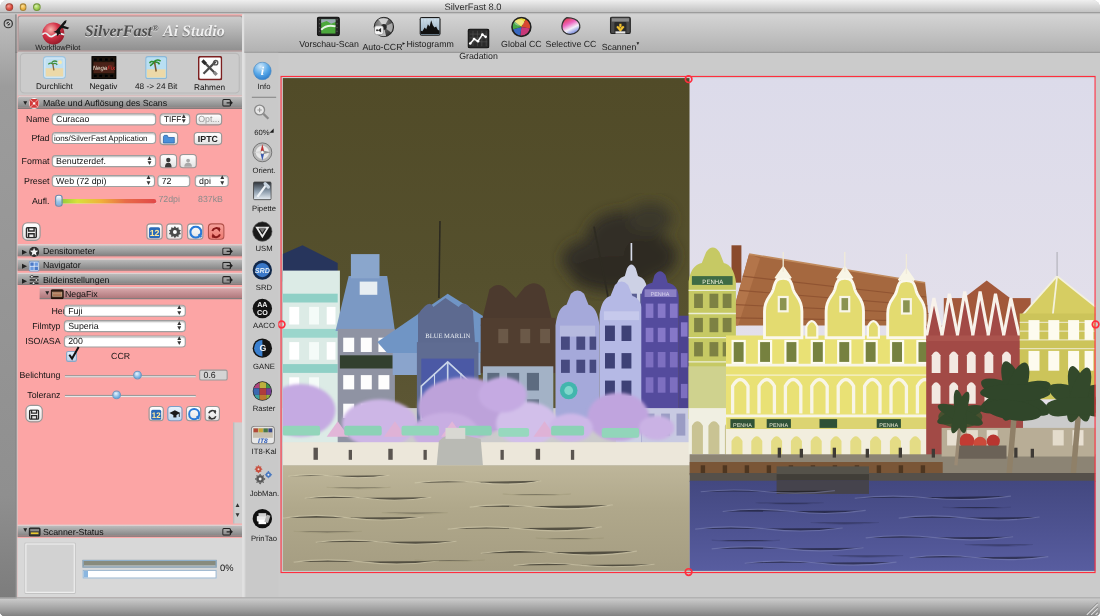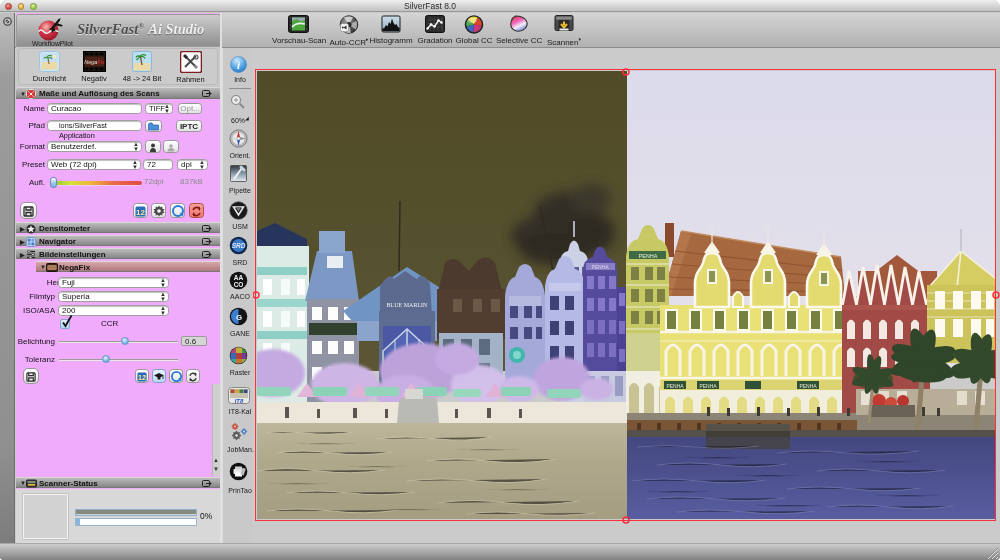--- a/index.html
+++ b/index.html
@@ -12,25 +12,25 @@
 .tl{position:absolute;top:3.4px;width:6.6px;height:6.6px;border-radius:50%;}
 #title{position:absolute;top:1px;left:404px;width:120px;text-align:left;font-size:8.5px;color:#2e2e2e;}
 
 #toolbar{position:absolute;left:0;top:13px;width:1000px;height:35px;background:linear-gradient(#d4d4d4,#b2b2b2);border-bottom:1px solid #8d8d8d;}
 .tbtn{position:absolute;top:2px;height:42px;text-align:center;color:#1c1c1c;font-size:8px;white-space:nowrap;}
 .tbtn svg{display:block;margin:0 auto;}
 .tbtn .lab{position:absolute;top:21px;left:0;right:0;}
 
 #lstrip{position:absolute;left:0;top:13px;width:15px;height:547px;background:linear-gradient(180deg,#c0c0c0,#9c9c9c 12%,#8f8f8f 80%,#797979);border-right:1px solid #6f6f6f;}
 
-#panel{position:absolute;left:16px;top:13px;width:205px;height:530px;background:#f0abfc;}
+#panel{position:absolute;left:16px;top:13px;width:205px;height:530px;background:#fca5a5;}
 #phead{position:absolute;left:0;top:1px;width:205px;height:33px;background:linear-gradient(#cdcdcd,#8f8f8f);border-radius:3px 3px 0 0;border:1px solid #9a9a9a;}
 #tabs{position:absolute;left:0;top:34px;width:205px;height:40px;background:#c8c8c8;}
 .tab{position:absolute;text-align:center;font-size:7.5px;color:#111;}
-.sechead{position:absolute;left:0;width:205px;height:11.5px;background:linear-gradient(#bcbcbc,#858585);border-top:1px solid #d9d9d9;border-bottom:1px solid #787878;font-size:8px;font-weight:bold;color:#111;padding-left:45px;}
+.sechead{position:absolute;left:0;width:205px;height:11.5px;background:linear-gradient(#bcbcbc,#858585);border-top:1px solid #d9d9d9;border-bottom:1px solid #787878;font-size:8px;font-weight:normal;color:#111;padding-left:45px;}
 .sechead .tri{position:absolute;left:4px;top:2.5px;font-size:6px;color:#222;}
 .sechead .ttl{position:absolute;left:23px;top:1px;}
 .exico{position:absolute;right:9px;top:2px;width:10px;height:7px;}
 .lbl{position:absolute;font-size:8px;color:#141414;text-align:right;}
 .field,.drop{position:absolute;background:#fff;border:1px solid #9f9f9f;border-radius:3.5px;font-size:8px;color:#111;padding:0 0 0 3px;line-height:9.5px;box-shadow:inset 0 1px 1px rgba(0,0,0,0.25);}
 .darr{position:absolute;right:2px;top:0;font-size:6px;color:#333;line-height:4.5px;}
 .btn{position:absolute;background:linear-gradient(#ffffff,#e3e3e3);border:1px solid #989898;border-radius:3.5px;font-size:8px;color:#222;text-align:center;}
 .negafix-head{background:linear-gradient(#d8a8ab,#af787c) !important;margin-left:20px;}
 
 #vstrip{position:absolute;left:222px;top:48px;width:31px;height:495px;background:#c9c9c9;border-left:1px solid #dedede;}
@@ -594,21 +594,21 @@
             <line x1="4" y1="2" x2="4" y2="16"></line>
             <line x1="7" y1="2" x2="7" y2="16"></line>
             <line x1="10" y1="2" x2="10" y2="16"></line>
             <line x1="13" y1="2" x2="13" y2="16"></line>
             <line x1="16" y1="2" x2="16" y2="16"></line>
           </g>
           <path d="M1.5,16 L1.5,13 3,13.5 5,10 6.5,11.5 8,7 9.5,9 11,3.5 12.5,8 14,10 15.5,9 17,12 18.5,13 18.5,16 Z" fill="#111"></path>
         </svg>
       <div class="lab">Histogramm</div>
     </div>
-    <div class="tbtn" style="left:414px;width:42px;">
+    <div class="tbtn" style="left:414px;width:42px;margin-top:11px;">
       <svg width="20" height="18" viewBox="0 0 20 18">
           <rect x="0.5" y="0.5" width="19" height="17" rx="2" fill="#2a2a2a" stroke="#111"></rect>
           <g stroke="#585858" stroke-width="0.5">
             <line x1="2" y1="5" x2="18" y2="5"></line>
             <line x1="2" y1="8.5" x2="18" y2="8.5"></line>
             <line x1="2" y1="12" x2="18" y2="12"></line>
             <line x1="5" y1="2" x2="5" y2="16"></line>
             <line x1="9" y1="2" x2="9" y2="16"></line>
             <line x1="13" y1="2" x2="13" y2="16"></line>
             <line x1="17" y1="2" x2="17" y2="16"></line>
@@ -788,21 +788,21 @@
     <svg class="exico" viewBox="0 0 10 7">
         <rect x="0.5" y="0.5" width="7" height="6" rx="1" fill="none" stroke="#222" stroke-width="1"></rect>
         <path d="M4,3.5 L9,3.5 M7,1.5 L9,3.5 L7,5.5" stroke="#222" stroke-width="1" fill="none"></path>
       </svg>
   </div>
   <div class="lbl" style="left:0px;top:104px;width:45px;">Name</div>
   <div class="field" style="left:47px;top:103px;width:95px;height:11px;">Curacao</div>
   <div class="field" style="left:145px;top:103px;width:28px;height:11px;font-size:7.5px;">TIFF<span class="darr">▲<br>▼</span></div>
   <div class="btn" style="left:178px;top:103px;width:24px;height:11px;color:#9a9a9a;line-height:10px;">Opt...</div>
   <div class="lbl" style="left:0px;top:121px;width:45px;">Pfad</div>
-  <div class="field" style="left:47px;top:120px;width:95px;height:11px;font-size:7.3px;padding-left:11px;">ions/SilverFast Application</div>
+  <div class="field" style="left:47px;top:120px;width:95px;height:11px;font-size:7.3px;padding-left:1px;">ions/SilverFast Application</div>
   <div class="btn" style="left:145px;top:119.5px;width:17px;height:12px;"><svg width="11" height="9" viewBox="0 0 11 9" style="margin-top:1.5px;">
         <path d="M0.5,2 L0.5,8 L10.5,8 L10.5,3 L5,3 L4,1 L1.5,1 Z" fill="#4a90d9" stroke="#2a60a9" stroke-width="0.7"></path>
       </svg></div>
   <div class="btn" style="left:176px;top:119.5px;width:26px;height:12px;font-weight:bold;line-height:11px;">IPTC</div>
   <div class="lbl" style="left:0px;top:142px;width:45px;">Format</div>
   <div class="field" style="left:47px;top:141px;width:95px;height:11px;">Benutzerdef.<span class="darr">▲<br>▼</span></div>
   <div class="btn" style="left:145px;top:140px;width:16px;height:13px;"><svg width="8" height="10" viewBox="0 0 8 10" style="margin-top:1.5px;">
         <circle cx="4" cy="2.5" r="2" fill="#3a3a3a"></circle>
         <path d="M1,9 Q1,5 4,5 Q7,5 7,9 Z" fill="#3a3a3a"></path>
       </svg></div>

